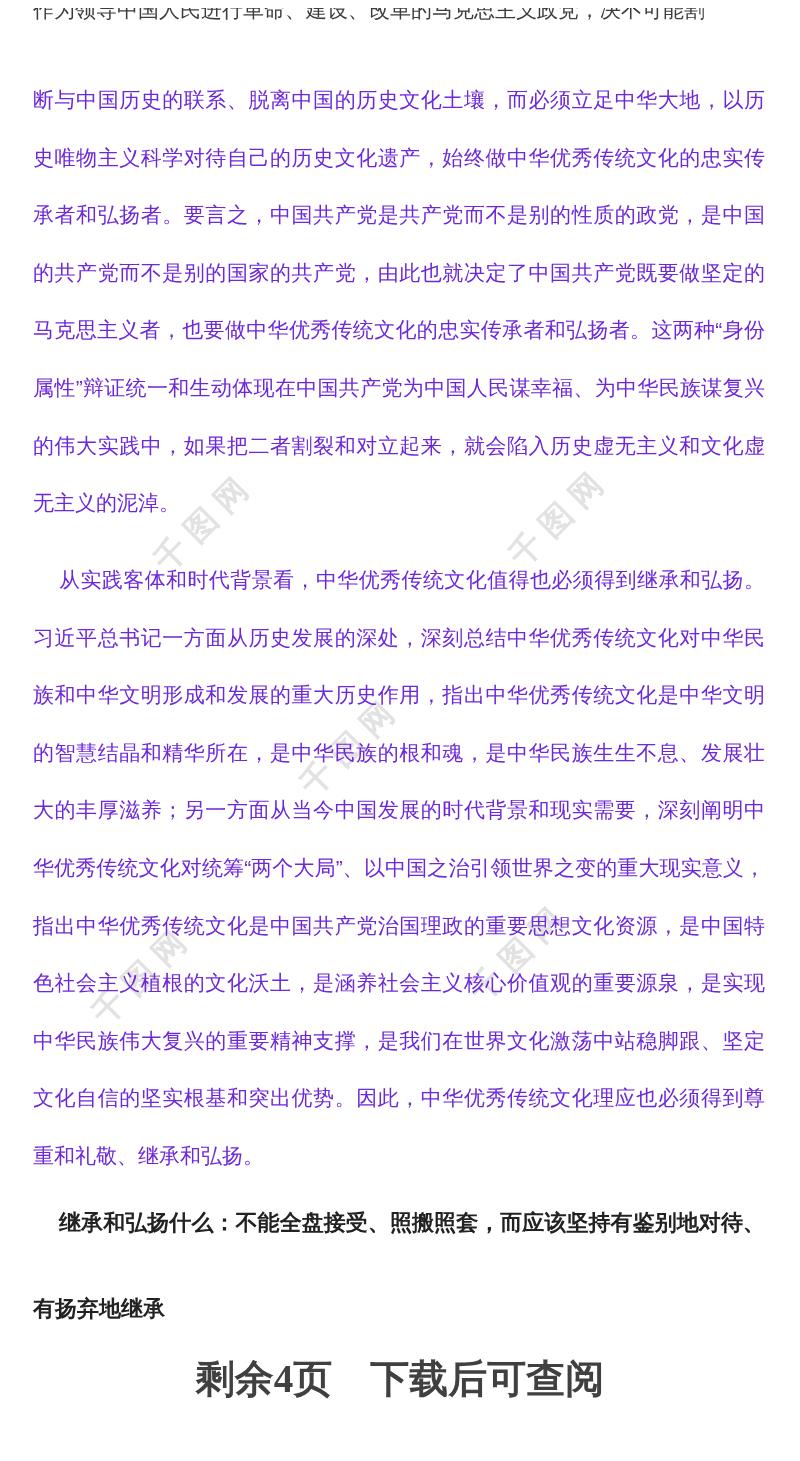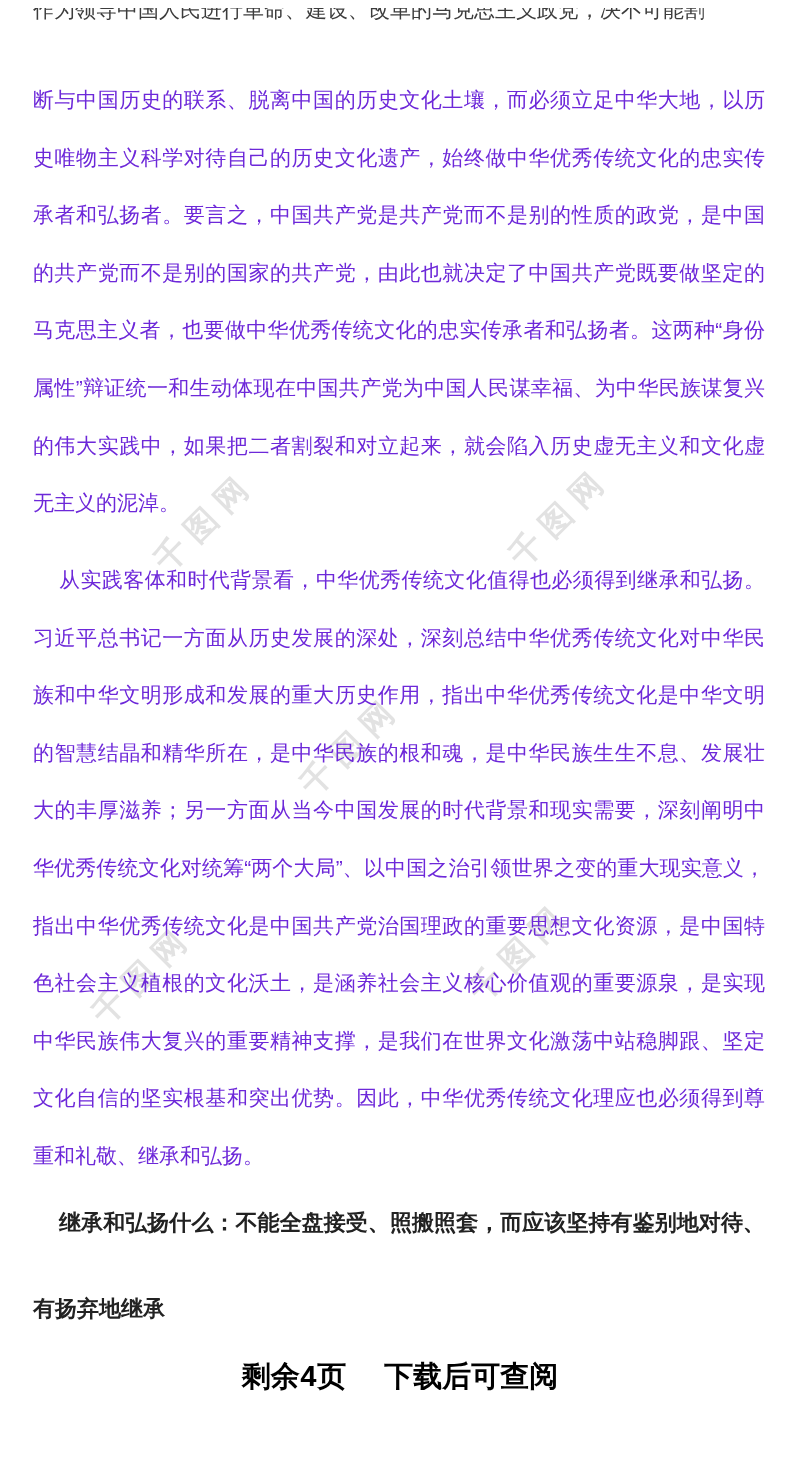--- a/index.html
+++ b/index.html
@@ -75,25 +75,25 @@
     text-indent: 26px;
   }
 
   
   .footer-notice {
     position: absolute;
     left: 0;
     right: 0;
     top: 1355px;
     text-align: center;
-    font-family: Liberation Mono, monospace;
+    font-family: Liberation Serif, serif;
     font-weight: bold;
-    font-size: 29px;
+    font-size: 39px;
     line-height: 48px;
-    color: #000000;
+    color: #404040;
     white-space: nowrap;
   }
   .footer-notice .gap { display: inline-block; width: 38px; }
 </style>
 </head>
 <body>
 
 <div class="page">
 
   <span class="wm wm-1">千图网</span>

